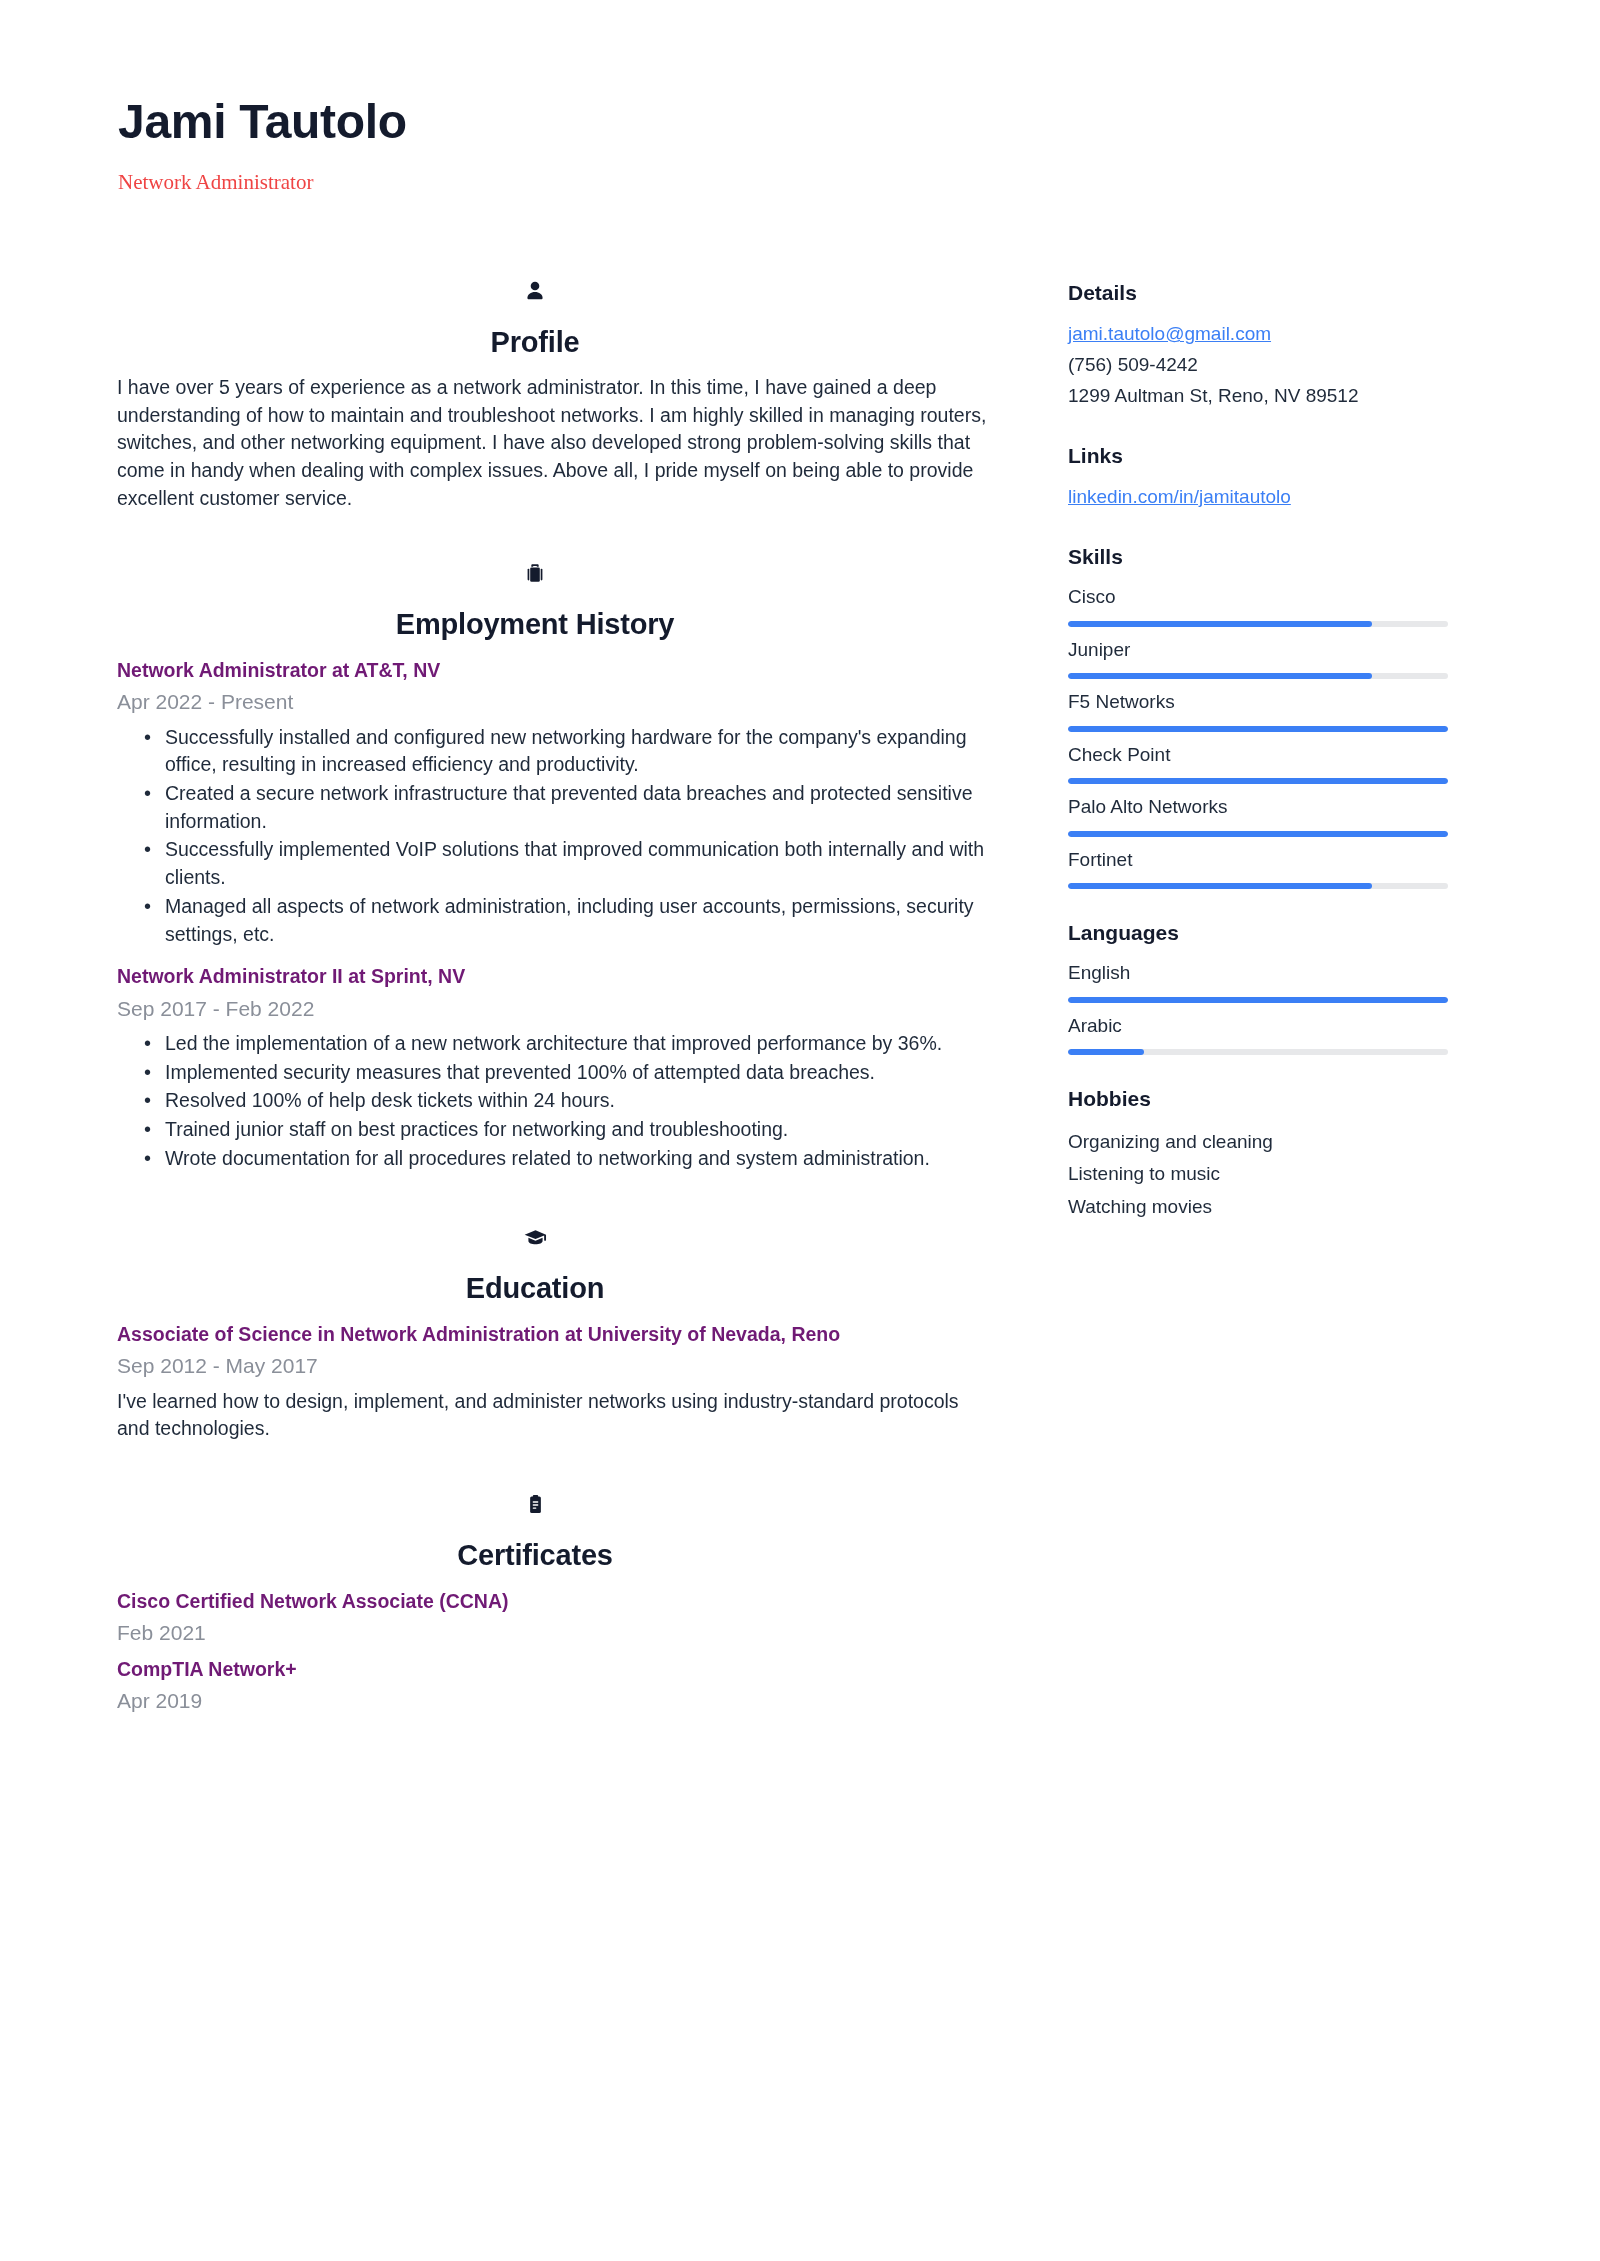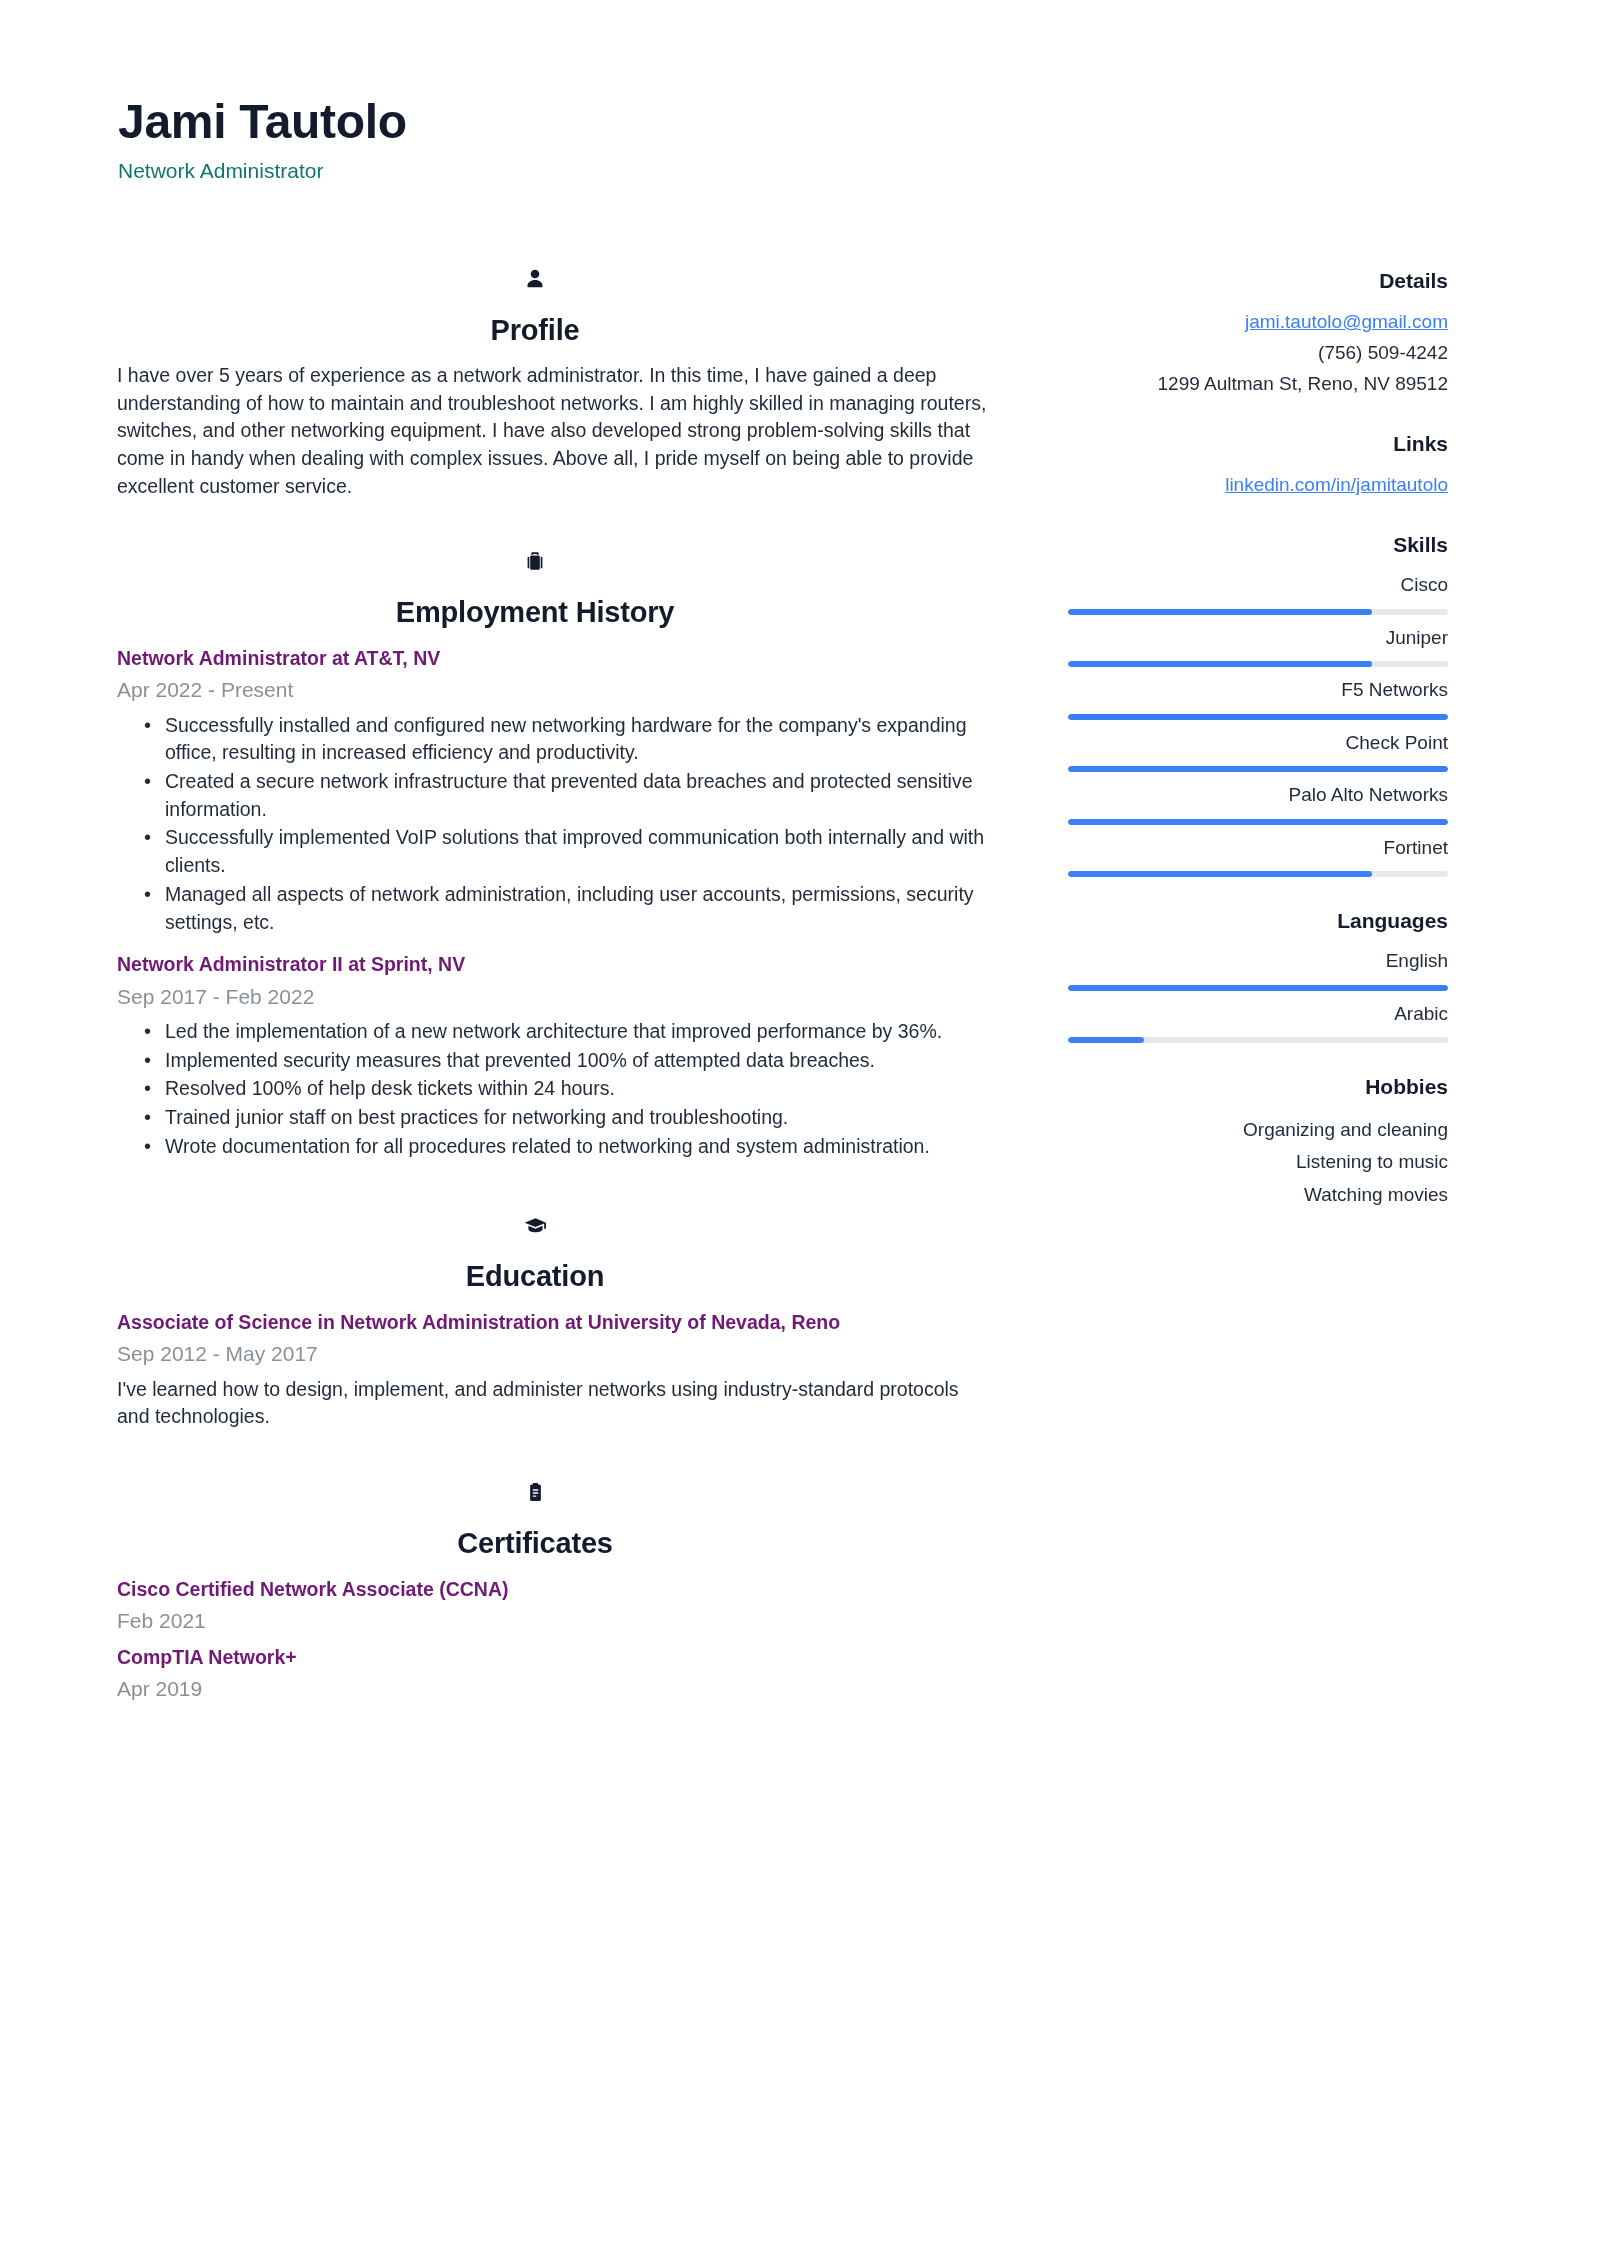--- a/index.html
+++ b/index.html
@@ -28,23 +28,24 @@
   }
   .full-name {
     font-size: 48px;
     font-weight: bold;
     letter-spacing: -0.3px;
     color: #141b2d;
     line-height: 1.12;
   }
   .job-title {
     font-size: 21px;
-    color: #0f766e;
-    margin-top: 8px;
+    color: #ef4444;
+    margin-top: 20px;
     line-height: 1.3;
+    font-family: Liberation Serif, serif;
   }
 
   
   .columns {
     display: flex;
     margin-top: 82px;
     padding-left: 70px;
     padding-right: 82px;
     align-items: flex-start;
   }
@@ -146,21 +147,21 @@
   .gap-section { height: 38px; }
 
   
   .side-head {
     font-size: 21px;
     font-weight: bold;
     color: #141b2d;
     margin-bottom: 13px;
     line-height: 1.3;
   }
-  .side-block { margin-bottom: 30px; text-align: right; }
+  .side-block { margin-bottom: 30px; }
   .side-line {
     font-size: 19px;
     color: #1f2a3a;
     line-height: 1.62;
     white-space: nowrap;
   }
   .side-link {
     font-size: 19px;
     color: #3b7ff5;
     text-decoration: underline;

